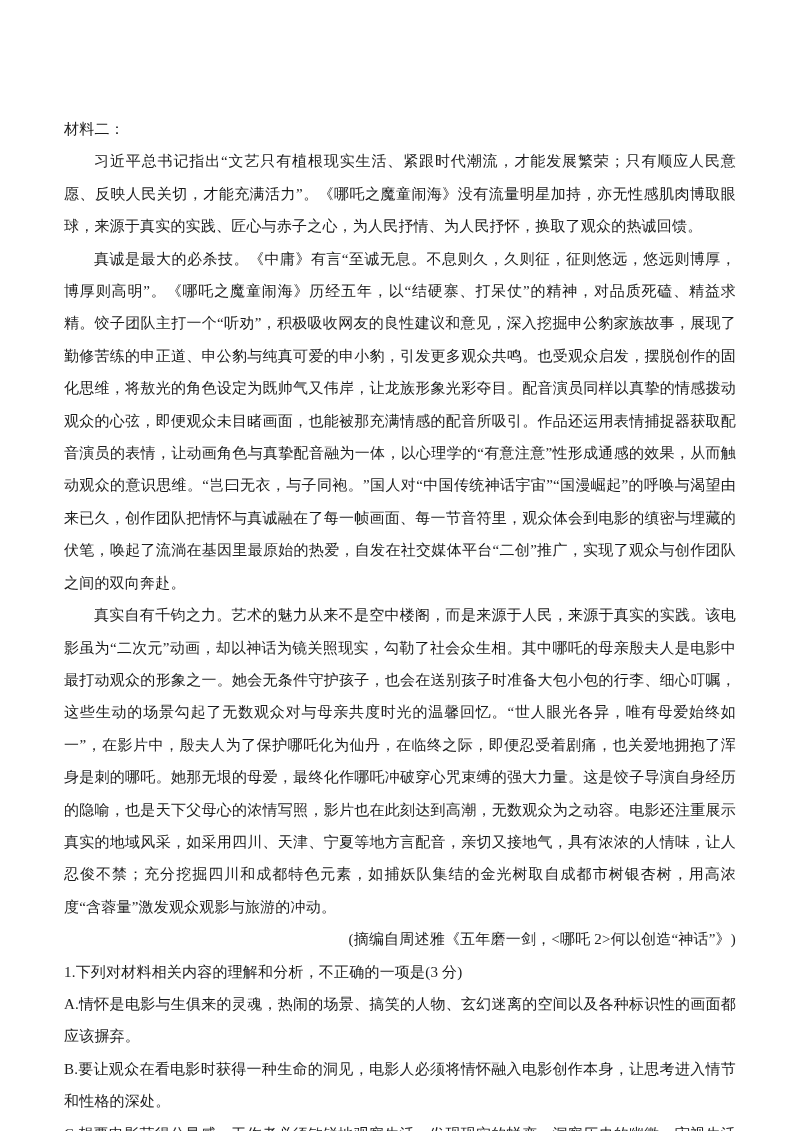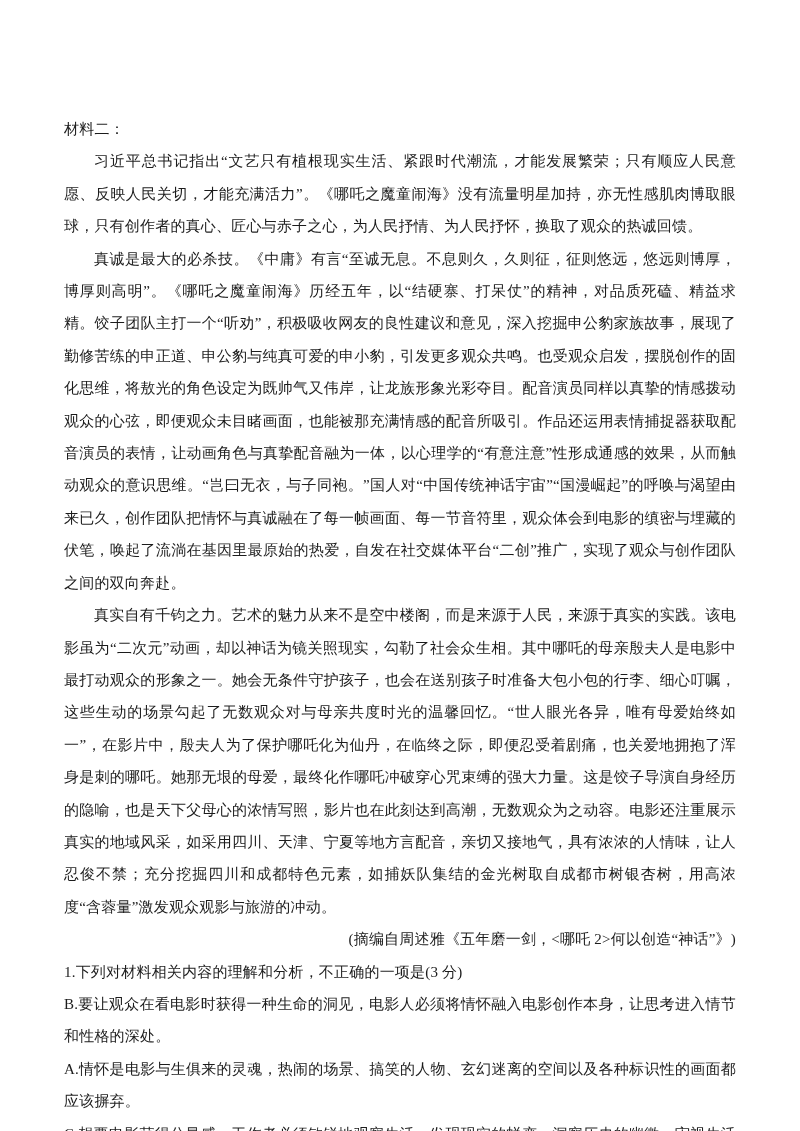--- a/index.html
+++ b/index.html
@@ -39,22 +39,22 @@
     text-indent: 0;
     text-align: right;
   }
 </style>
 </head>
 <body>
 
 <div class="page">
   <div class="doc">
     <p class="no-indent">材料二：</p>
-    <p>习近平总书记指出“文艺只有植根现实生活、紧跟时代潮流，才能发展繁荣；只有顺应人民意愿、反映人民关切，才能充满活力”。《哪吒之魔童闹海》没有流量明星加持，亦无性感肌肉博取眼球，只有创作者的真心、匠心与赤子之心，为人民抒情、为人民抒怀，换取了观众的热诚回馈。</p>
+    <p>习近平总书记指出“文艺只有植根现实生活、紧跟时代潮流，才能发展繁荣；只有顺应人民意愿、反映人民关切，才能充满活力”。《哪吒之魔童闹海》没有流量明星加持，亦无性感肌肉博取眼球，来源于真实的实践、匠心与赤子之心，为人民抒情、为人民抒怀，换取了观众的热诚回馈。</p>
     <p>真诚是最大的必杀技。《中庸》有言“至诚无息。不息则久，久则征，征则悠远，悠远则博厚，博厚则高明”。《哪吒之魔童闹海》历经五年，以“结硬寨、打呆仗”的精神，对品质死磕、精益求精。饺子团队主打一个“听劝”，积极吸收网友的良性建议和意见，深入挖掘申公豹家族故事，展现了勤修苦练的申正道、申公豹与纯真可爱的申小豹，引发更多观众共鸣。也受观众启发，摆脱创作的固化思维，将敖光的角色设定为既帅气又伟岸，让龙族形象光彩夺目。配音演员同样以真挚的情感拨动观众的心弦，即便观众未目睹画面，也能被那充满情感的配音所吸引。作品还运用表情捕捉器获取配音演员的表情，让动画角色与真挚配音融为一体，以心理学的“有意注意”性形成通感的效果，从而触动观众的意识思维。“岂曰无衣，与子同袍。”国人对“中国传统神话宇宙”“国漫崛起”的呼唤与渴望由来已久，创作团队把情怀与真诚融在了每一帧画面、每一节音符里，观众体会到电影的缜密与埋藏的伏笔，唤起了流淌在基因里最原始的热爱，自发在社交媒体平台“二创”推广，实现了观众与创作团队之间的双向奔赴。</p>
     <p>真实自有千钧之力。艺术的魅力从来不是空中楼阁，而是来源于人民，来源于真实的实践。该电影虽为“二次元”动画，却以神话为镜关照现实，勾勒了社会众生相。其中哪吒的母亲殷夫人是电影中最打动观众的形象之一。她会无条件守护孩子，也会在送别孩子时准备大包小包的行李、细心叮嘱，这些生动的场景勾起了无数观众对与母亲共度时光的温馨回忆。“世人眼光各异，唯有母爱始终如一”，在影片中，殷夫人为了保护哪吒化为仙丹，在临终之际，即便忍受着剧痛，也关爱地拥抱了浑身是刺的哪吒。她那无垠的母爱，最终化作哪吒冲破穿心咒束缚的强大力量。这是饺子导演自身经历的隐喻，也是天下父母心的浓情写照，影片也在此刻达到高潮，无数观众为之动容。电影还注重展示真实的地域风采，如采用四川、天津、宁夏等地方言配音，亲切又接地气，具有浓浓的人情味，让人忍俊不禁；充分挖掘四川和成都特色元素，如捕妖队集结的金光树取自成都市树银杏树，用高浓度“含蓉量”激发观众观影与旅游的冲动。</p>
     <p class="citation">(摘编自周述雅《五年磨一剑，&lt;哪吒 2&gt;何以创造“神话”》)</p>
     <p class="no-indent">1.下列对材料相关内容的理解和分析，不正确的一项是(3 分)</p>
+    <p class="no-indent">A.情怀是电影与生俱来的灵魂，热闹的场景、搞笑的人物、玄幻迷离的空间以及各种标识性的画面都应该摒弃。</p>
     <p class="no-indent">B.要让观众在看电影时获得一种生命的洞见，电影人必须将情怀融入电影创作本身，让思考进入情节和性格的深处。</p>
-    <p class="no-indent">A.情怀是电影与生俱来的灵魂，热闹的场景、搞笑的人物、玄幻迷离的空间以及各种标识性的画面都应该摒弃。</p>
     <p class="no-indent">C.想要电影获得分量感，工作者必须敏锐地观察生活，发现现实的蜕变，洞察历史的幽微，审视生活的变</p>
   </div>
 </div>
 
 </body></html>

